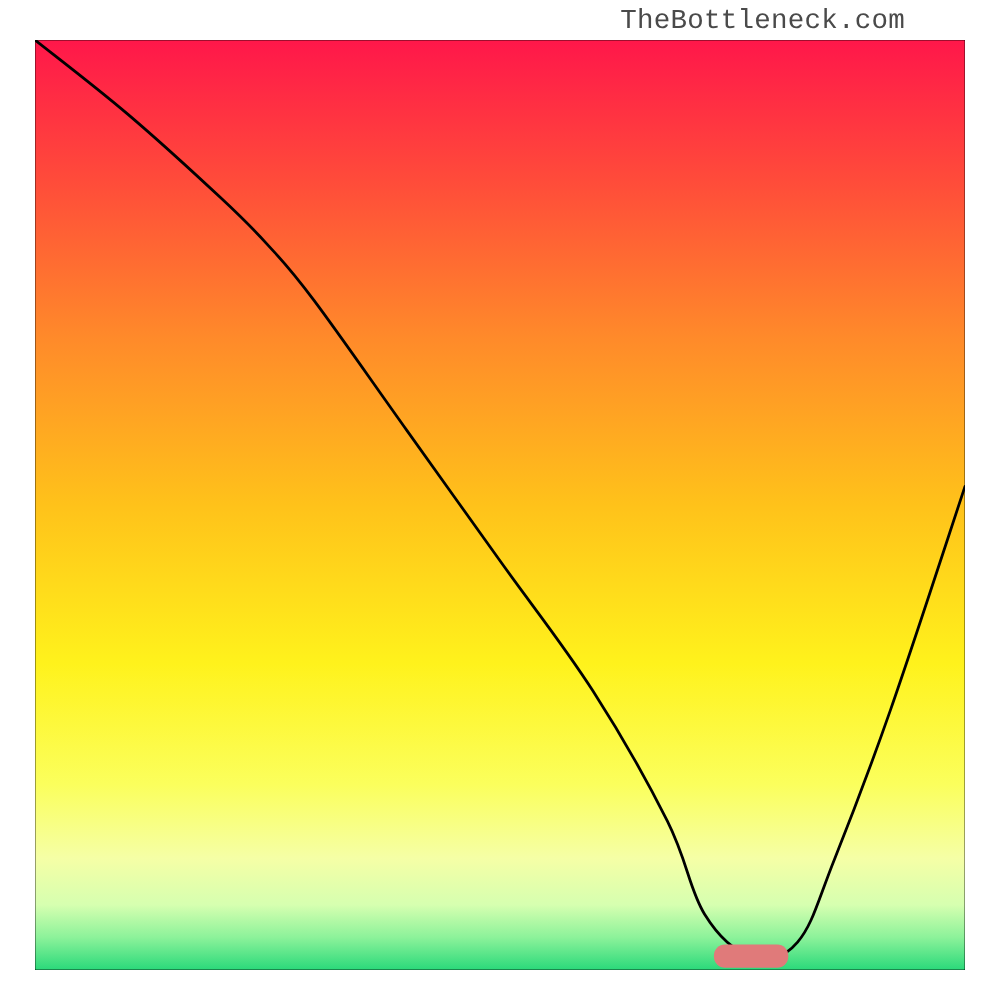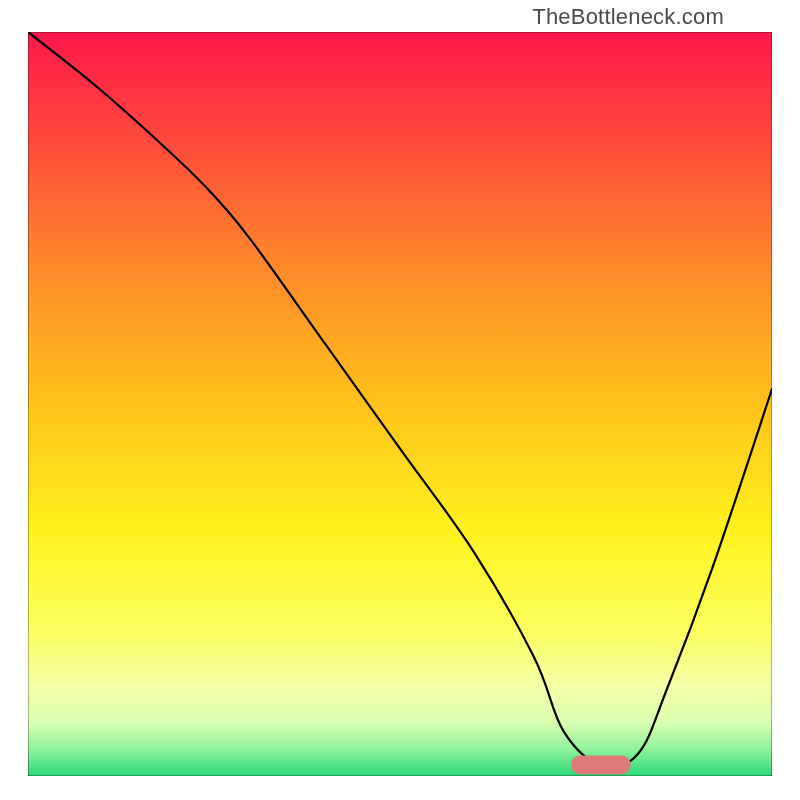--- a/index.html
+++ b/index.html
@@ -8,20 +8,21 @@
     width: 800px;
     height: 800px;
     background: #ffffff;
     font-family: Arial, Helvetica, sans-serif;
     overflow: hidden;
   }
   .container {
     position: relative;
     width: 736px;
     height: 800px;
+    font-family: Liberation Mono, monospace;
   }
   .watermark {
     position: absolute;
     top: 4px;
     right: 12px;
     font-size: 22px;
     font-weight: 500;
     color: #4a4a4a;
     letter-spacing: 0.2px;
     z-index: 30;

